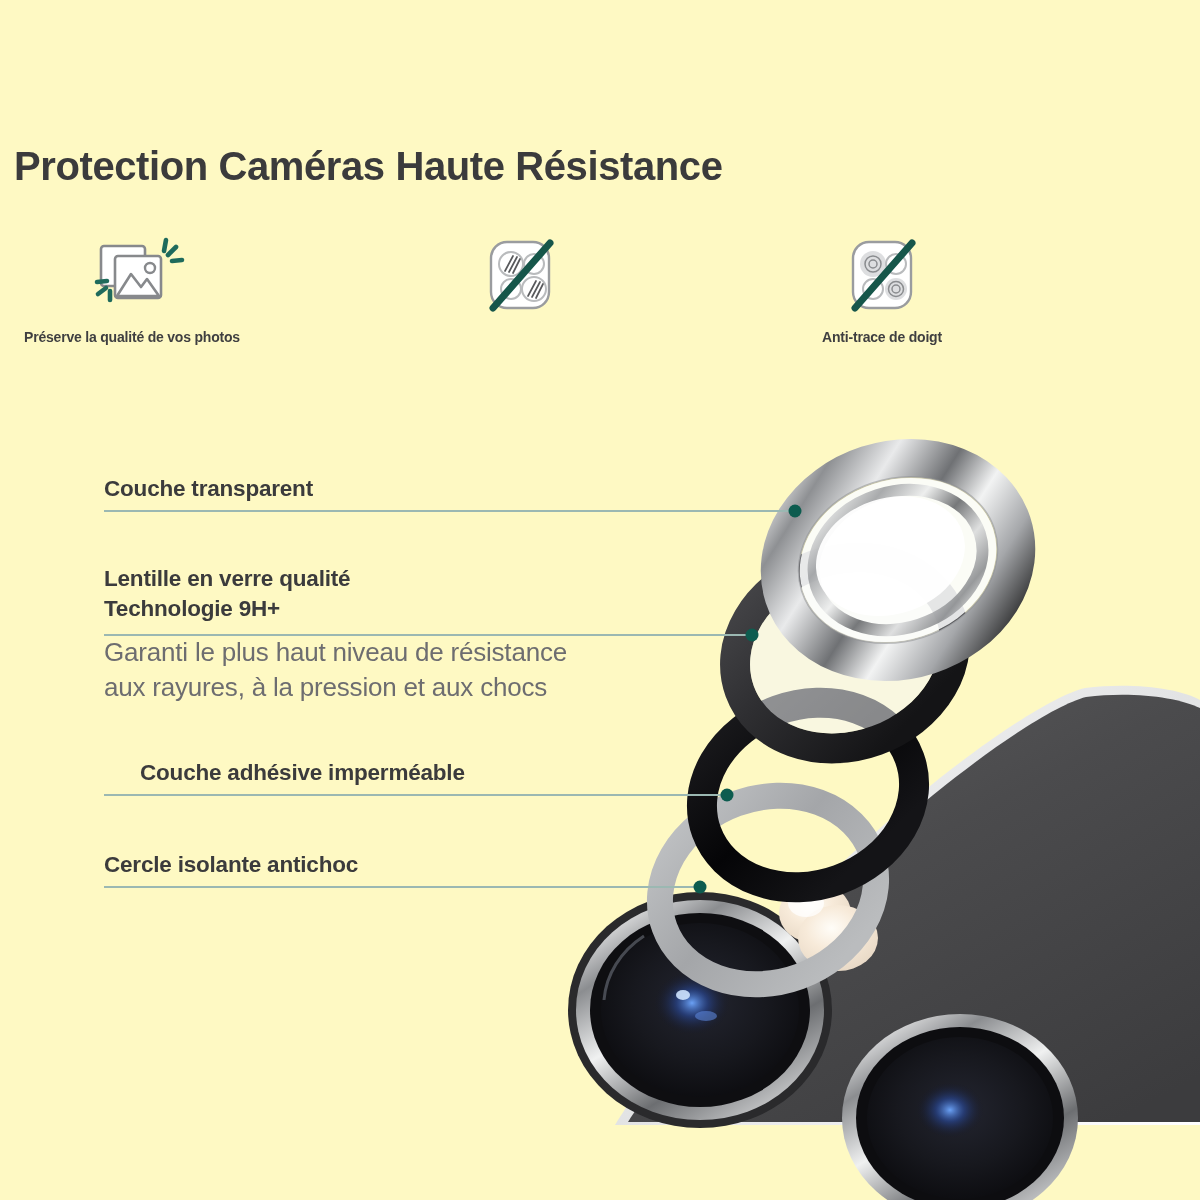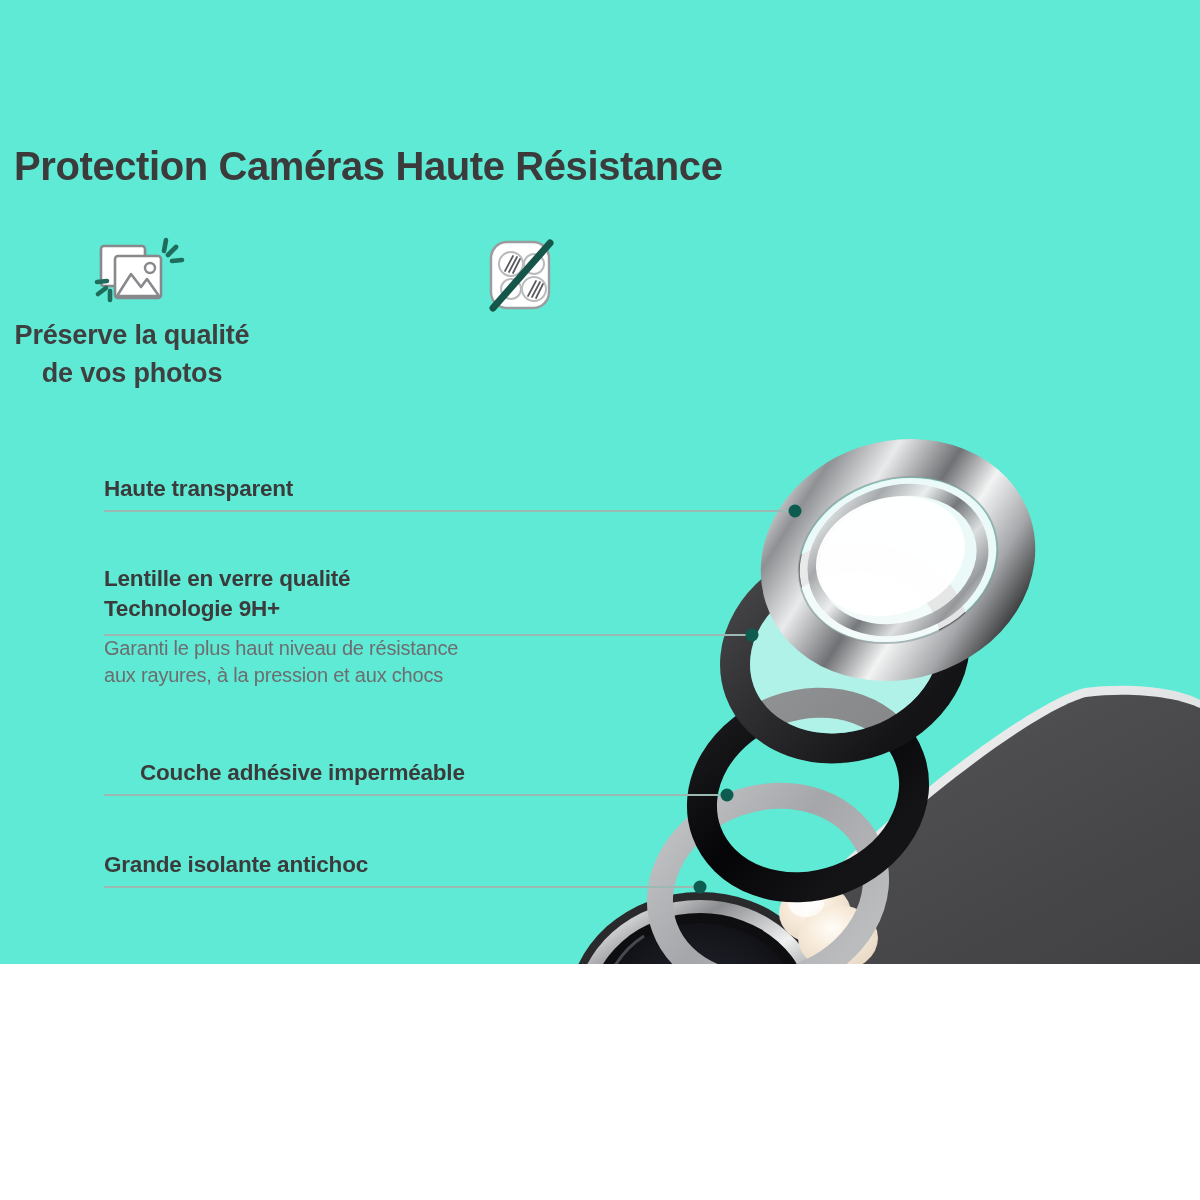--- a/index.html
+++ b/index.html
@@ -7,22 +7,22 @@
     padding: 0;
     background: #ffffff;
   }
   body {
     font-family: "Liberation Sans", sans-serif;
     -webkit-font-smoothing: antialiased;
   }
   #page {
     position: relative;
     width: 1200px;
-    height: 964px;
-    background: #5eead4;
+    height: 1200px;
+    background: #fef9c3;
     overflow: hidden;
   }
 
   
   #page-title {
     position: absolute;
     left: 14px;
     top: 144px;
     font-size: 40px;
     font-weight: 700;
@@ -37,21 +37,22 @@
     top: 236px;
     text-align: center;
   }
   .feature-icon {
     height: 80px;
     display: flex;
     align-items: center;
     justify-content: center;
   }
   .feature-label {
-    font-size: 27px;
+    margin-top: 12px;
+    font-size: 14px;
     font-weight: 700;
     line-height: 1.42;
     color: #3f3f40;
     letter-spacing: -0.2px;
   }
   #feature-0 { left: 2px;   width: 260px; }
   #feature-1 { left: 370px; width: 300px; }
   #feature-2 { left: 742px; width: 280px; }
 
   
@@ -62,21 +63,21 @@
   .callout-title {
     font-size: 22.5px;
     font-weight: 700;
     line-height: 1.33;
     color: #3b3b3c;
     letter-spacing: -0.2px;
     white-space: pre-line;
   }
   .callout-desc {
     margin-top: 11px;
-    font-size: 20px;
+    font-size: 26px;
     font-weight: 400;
     line-height: 1.36;
     color: #6d6d70;
     letter-spacing: -0.2px;
     white-space: pre-line;
   }
 
   
   #connector-layer, #art-layer {
     position: absolute;
@@ -257,38 +258,58 @@
           <line x1="36" y1="39" x2="43" y2="25"></line>
           <line x1="51" y1="62" x2="59" y2="47"></line>
           <line x1="55" y1="63" x2="63" y2="48"></line>
           <line x1="59" y1="64" x2="66" y2="50"></line>
         </g>
         <line x1="16" y1="74" x2="73" y2="9" stroke="#16564a" stroke-width="7" stroke-linecap="round"></line>
       </svg>
     </div>
   </div>
 
+  <div class="feature" id="feature-2">
+    <div class="feature-icon">
+      <svg width="86" height="84" viewBox="0 0 86 84">
+        <rect x="14" y="8" width="58" height="66" rx="16" fill="#ffffff" stroke="#9a9c9f" stroke-width="2.4"></rect>
+        <circle cx="34" cy="30" r="13" fill="#d7d8da" opacity="0.85"></circle>
+        <circle cx="57" cy="55" r="11" fill="#d7d8da" opacity="0.85"></circle>
+        <circle cx="57" cy="30" r="10" fill="none" stroke="#b9bbbd" stroke-width="2"></circle>
+        <circle cx="34" cy="55" r="10" fill="none" stroke="#b9bbbd" stroke-width="2"></circle>
+        <g stroke="#8a8c8f" stroke-width="1.5" fill="none">
+          <circle cx="34" cy="30" r="4"></circle>
+          <circle cx="34" cy="30" r="8"></circle>
+          <circle cx="57" cy="55" r="4"></circle>
+          <circle cx="57" cy="55" r="7.5"></circle>
+        </g>
+        <line x1="16" y1="74" x2="73" y2="9" stroke="#16564a" stroke-width="7" stroke-linecap="round"></line>
+      </svg>
+    </div>
+    <div class="feature-label">Anti-trace
+de doigt</div>
+  </div>
 
   <div class="callout" id="callout-0" style="top:474px;">
-    <div class="callout-title">Haute transparent</div>
+    <div class="callout-title">Couche transparent</div>
   </div>
 
   <div class="callout" id="callout-1" style="top:564px;">
     <div class="callout-title">Lentille en verre qualité
 Technologie 9H+</div>
     <div class="callout-desc">Garanti le plus haut niveau de résistance
 aux rayures, à la pression et aux chocs</div>
   </div>
 
   <div class="callout" id="callout-2" style="top:758px;margin-left:36px;">
     <div class="callout-title">Couche adhésive imperméable</div>
   </div>
 
   <div class="callout" id="callout-3" style="top:850px;">
-    <div class="callout-title">Grande isolante antichoc</div>
+    <div class="callout-title">Cercle isolante antichoc</div>
   </div>
 
   <svg id="connector-layer" viewBox="0 0 1200 1200">
     <g id="connectors">
         <line x1="104" y1="511" x2="795" y2="511" stroke="#9bb8b2" stroke-width="2.2"></line>
         <circle cx="795" cy="511" r="6.5" fill="#0d5c4f"></circle>
         <line x1="104" y1="635" x2="752" y2="635" stroke="#9bb8b2" stroke-width="2.2"></line>
         <circle cx="752" cy="635" r="6.5" fill="#0d5c4f"></circle>
         <line x1="104" y1="795" x2="727" y2="795" stroke="#9bb8b2" stroke-width="2.2"></line>
         <circle cx="727" cy="795" r="6.5" fill="#0d5c4f"></circle>

